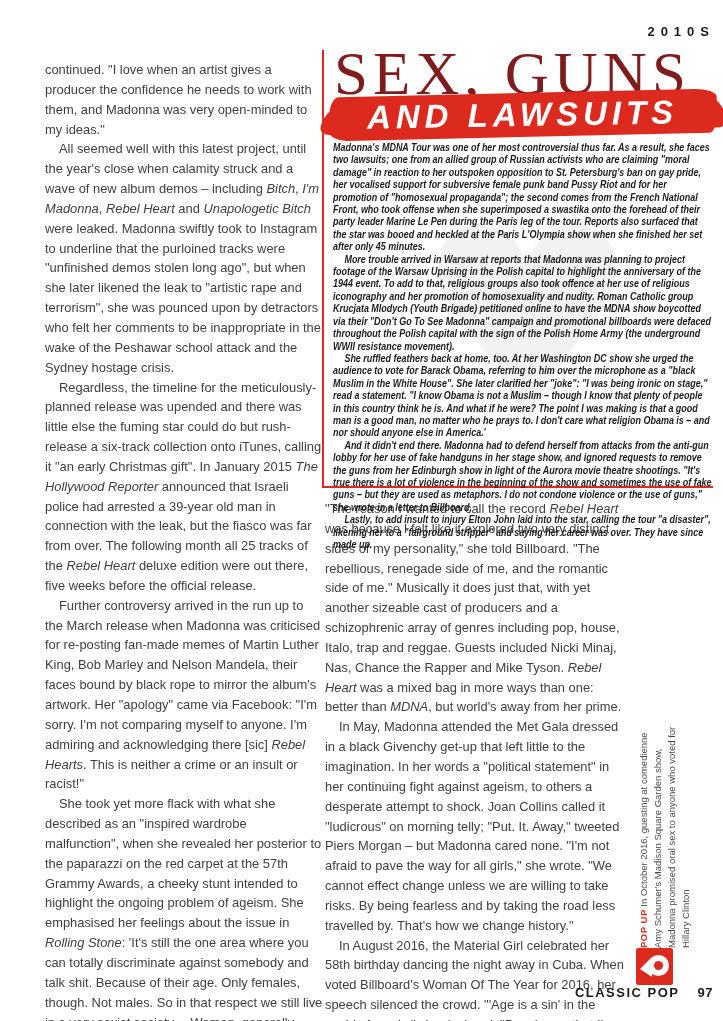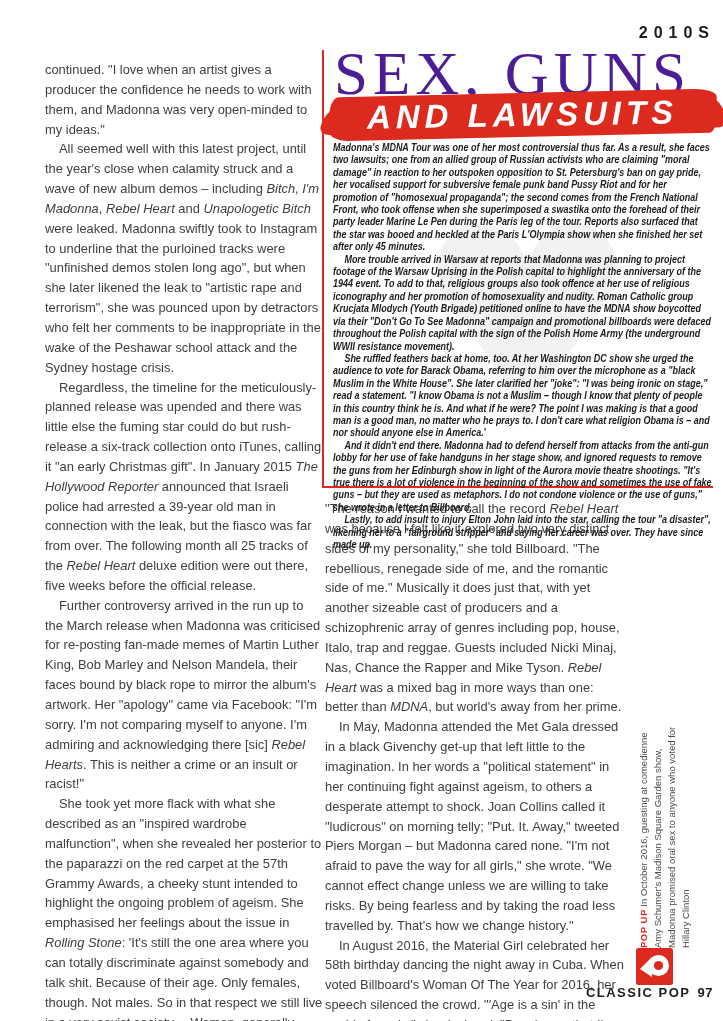--- a/index.html
+++ b/index.html
@@ -2,36 +2,36 @@
 <html style="--accent: #dd2a1e;"><head>
 <meta charset="utf-8">
 <style>
   html,body{margin:0;padding:0;background:#fff;}
   .page{
     position:relative;width:723px;height:1021px;background:#ffffff;
     font-family:"Liberation Sans",sans-serif;overflow:hidden;color:#3c3c3c;
   }
   
   .era-tag{
-    position:absolute;top:24px;right:8px;font-size:16px;font-weight:bold;
+    position:absolute;top:24px;right:8px;font-size:13px;font-weight:bold;
     letter-spacing:6px;color:#1a1a1a;
   }
   
   .left-col{
     position:absolute;left:45px;top:60px;width:278px;
     font-size:12.9px;line-height:19.85px;color:#3e3e3e;text-align:left;
   }
   .left-col p,.right-col p,.box-text p{margin:0;}
   .left-col p + p,.right-col p + p,.box-text p + p{text-indent:14px;}
 
   
   .headline-serif{
     position:absolute;left:334px;top:44px;width:386px;
     font-family:"Liberation Serif",serif;font-size:61px;line-height:60px;
-    letter-spacing:5px;color:#4c1d95;white-space:nowrap;
+    letter-spacing:5px;color:#7f1d1d;white-space:nowrap;
   }
   .brush-band{
     position:absolute;left:329px;top:93px;width:388px;height:44px;
     background:var(--accent,#dd2a1e);
     border-radius:10px 22px 8px 18px / 22px 8px 20px 10px;
     transform:rotate(-1.3deg);
     display:flex;align-items:center;justify-content:center;
   }
   .brush-band:before{
     content:"";position:absolute;left:-6px;top:8px;width:30px;height:30px;
@@ -80,21 +80,21 @@
     font-size:9.5px;line-height:14px;color:#4a4a4a;
   }
   .popup b{color:var(--accent,#c2232a);letter-spacing:.5px;}
   
   .logo{position:absolute;left:636px;top:948px;width:37px;height:37px;}
   
   .footer{
     position:absolute;top:985px;right:10px;font-size:13px;font-weight:bold;
     letter-spacing:1.5px;color:#1d1d1b;white-space:nowrap;
   }
-  .footer .page-num{margin-left:7px;letter-spacing:.5px;}
+  .footer .page-num{margin-left:18px;letter-spacing:.5px;}
 </style>
 </head>
 <body>
 
 <div class="page">
 
   <div class="era-tag">2010S</div>
 
   <div class="left-col">
       <p>continued. "I love when an artist gives a producer the confidence he needs to work with them, and Madonna was very open-minded to my ideas."</p>

